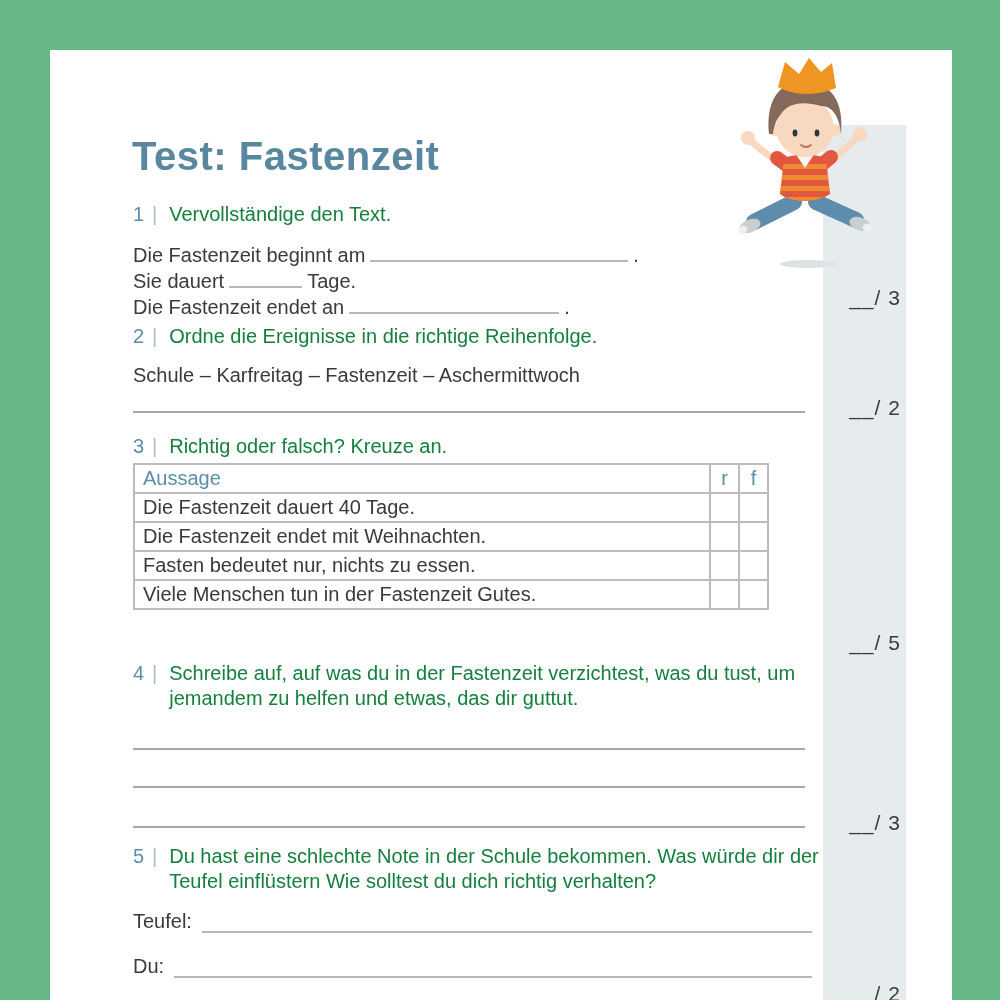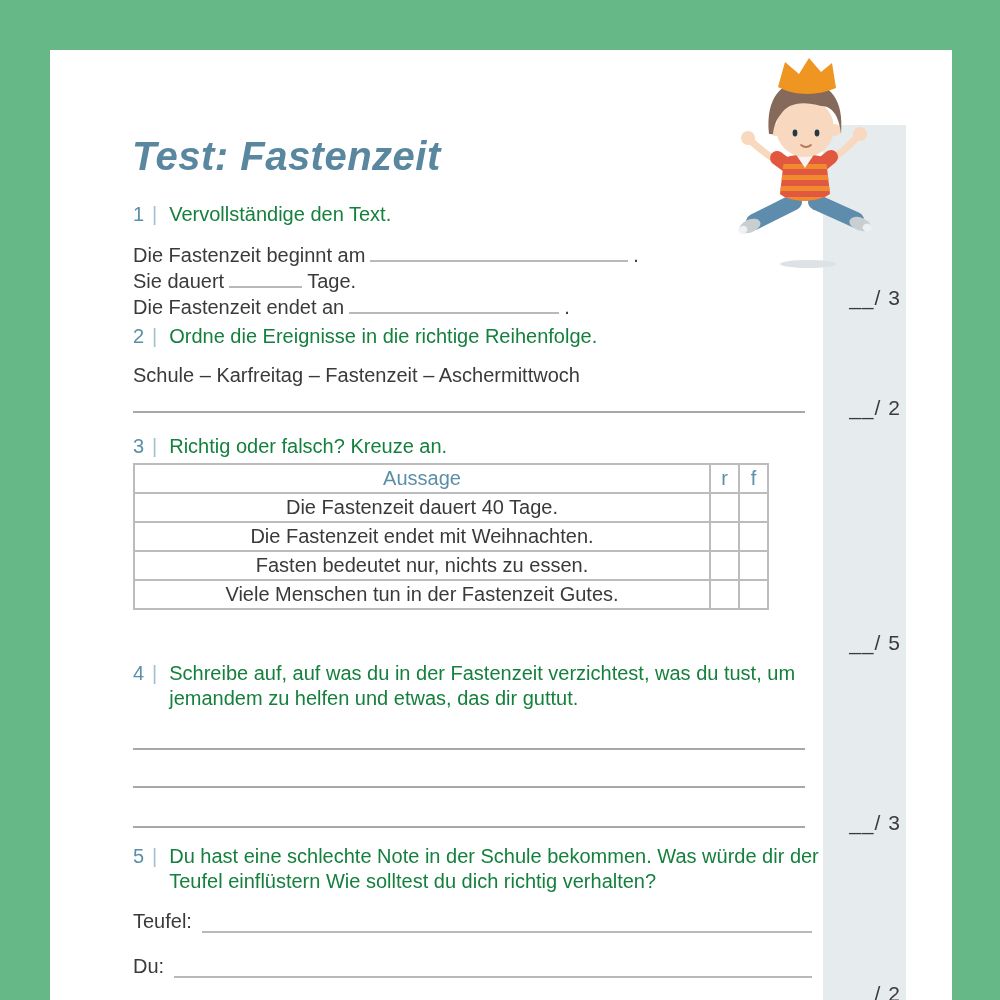--- a/index.html
+++ b/index.html
@@ -11,21 +11,21 @@
   .page{
     position:absolute;left:50px;top:50px;width:902px;height:950px;
     background:#ffffff;overflow:hidden;
   }
   .stripe{
     position:absolute;left:773px;top:75px;width:83px;height:875px;
     background:#e6ebee;
   }
   .title{
     position:absolute;left:82px;top:84px;margin:0;
-    font-size:40px;font-weight:bold;letter-spacing:.5px;color:#58879f;font-style:italic;
+    font-size:40px;font-weight:bold;letter-spacing:.5px;color:#58879f;
   }
   .qheader{
     position:absolute;left:83px;display:flex;align-items:baseline;
     font-size:20px;line-height:25px;
   }
   .qheader.wide{width:705px;}
   .qnum{color:#5b8fa8;min-width:13px;}
   .qsep{color:#a3c0cf;margin:0 12px 0 6px;}
   .qprompt{color:#15803d;flex:1;}
   .fillrow{
@@ -40,21 +40,21 @@
   .rule{
     position:absolute;left:83px;width:672px;height:0;
     border-top:2px solid #a8a8a8;
   }
   .tf-table{
     position:absolute;left:83px;top:413px;width:636px;
     border-collapse:collapse;font-size:20px;table-layout:fixed;
   }
   .tf-table th,.tf-table td{
     border:2px solid #bcbcbc;height:27px;padding:0 8px 0 8px;
-    font-weight:normal;text-align:center;overflow:hidden;white-space:nowrap;
+    font-weight:normal;text-align:left;overflow:hidden;white-space:nowrap;
   }
   .tf-table th{color:#5b8fa8;}
   .c-rf{width:27px;text-align:center !important;padding:0 !important;}
   .labelrow{
     position:absolute;left:83px;width:679px;display:flex;align-items:flex-end;
     font-size:20px;
   }
   .labelrow .blank{flex:1;margin:0 0 0 10px;}
   .score{
     position:absolute;left:773px;width:104px;text-align:center;

